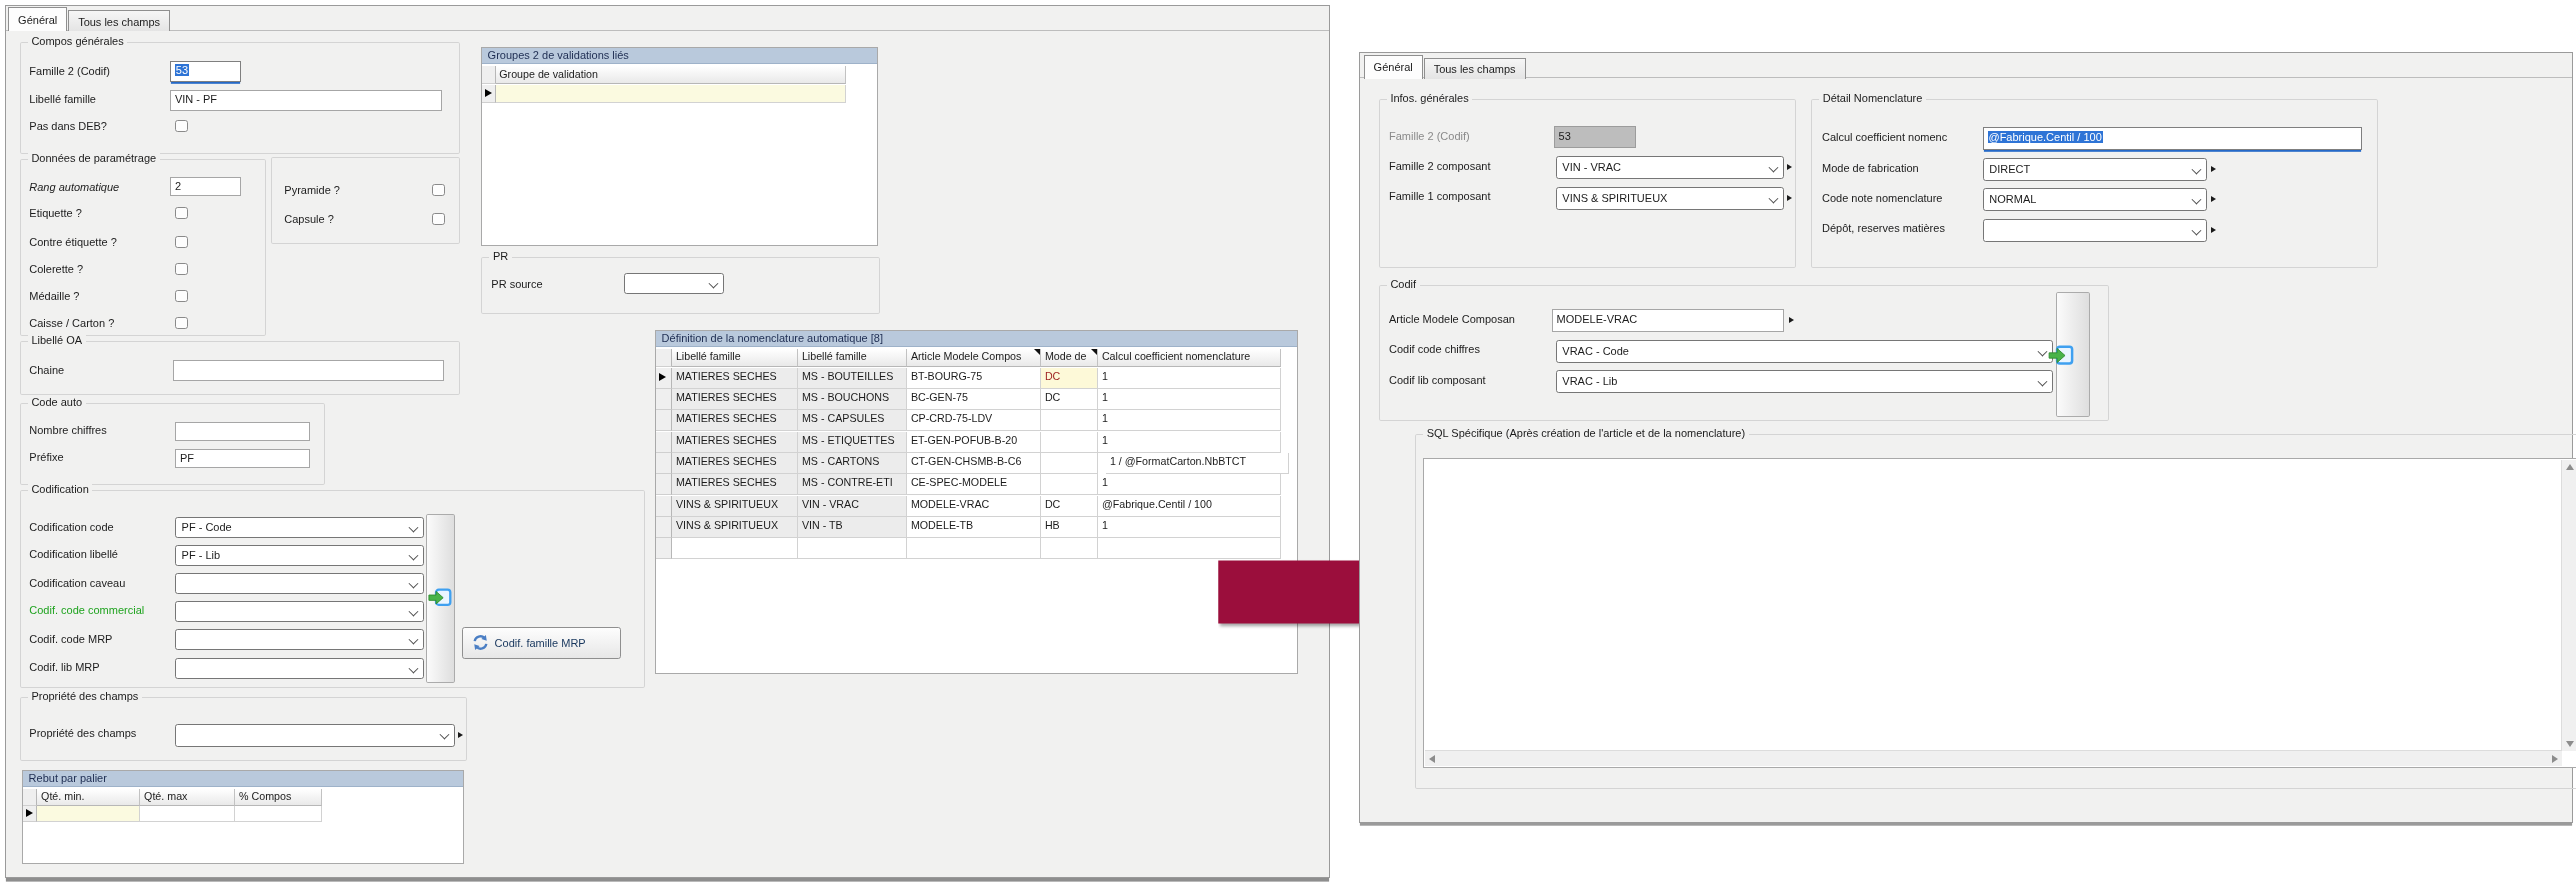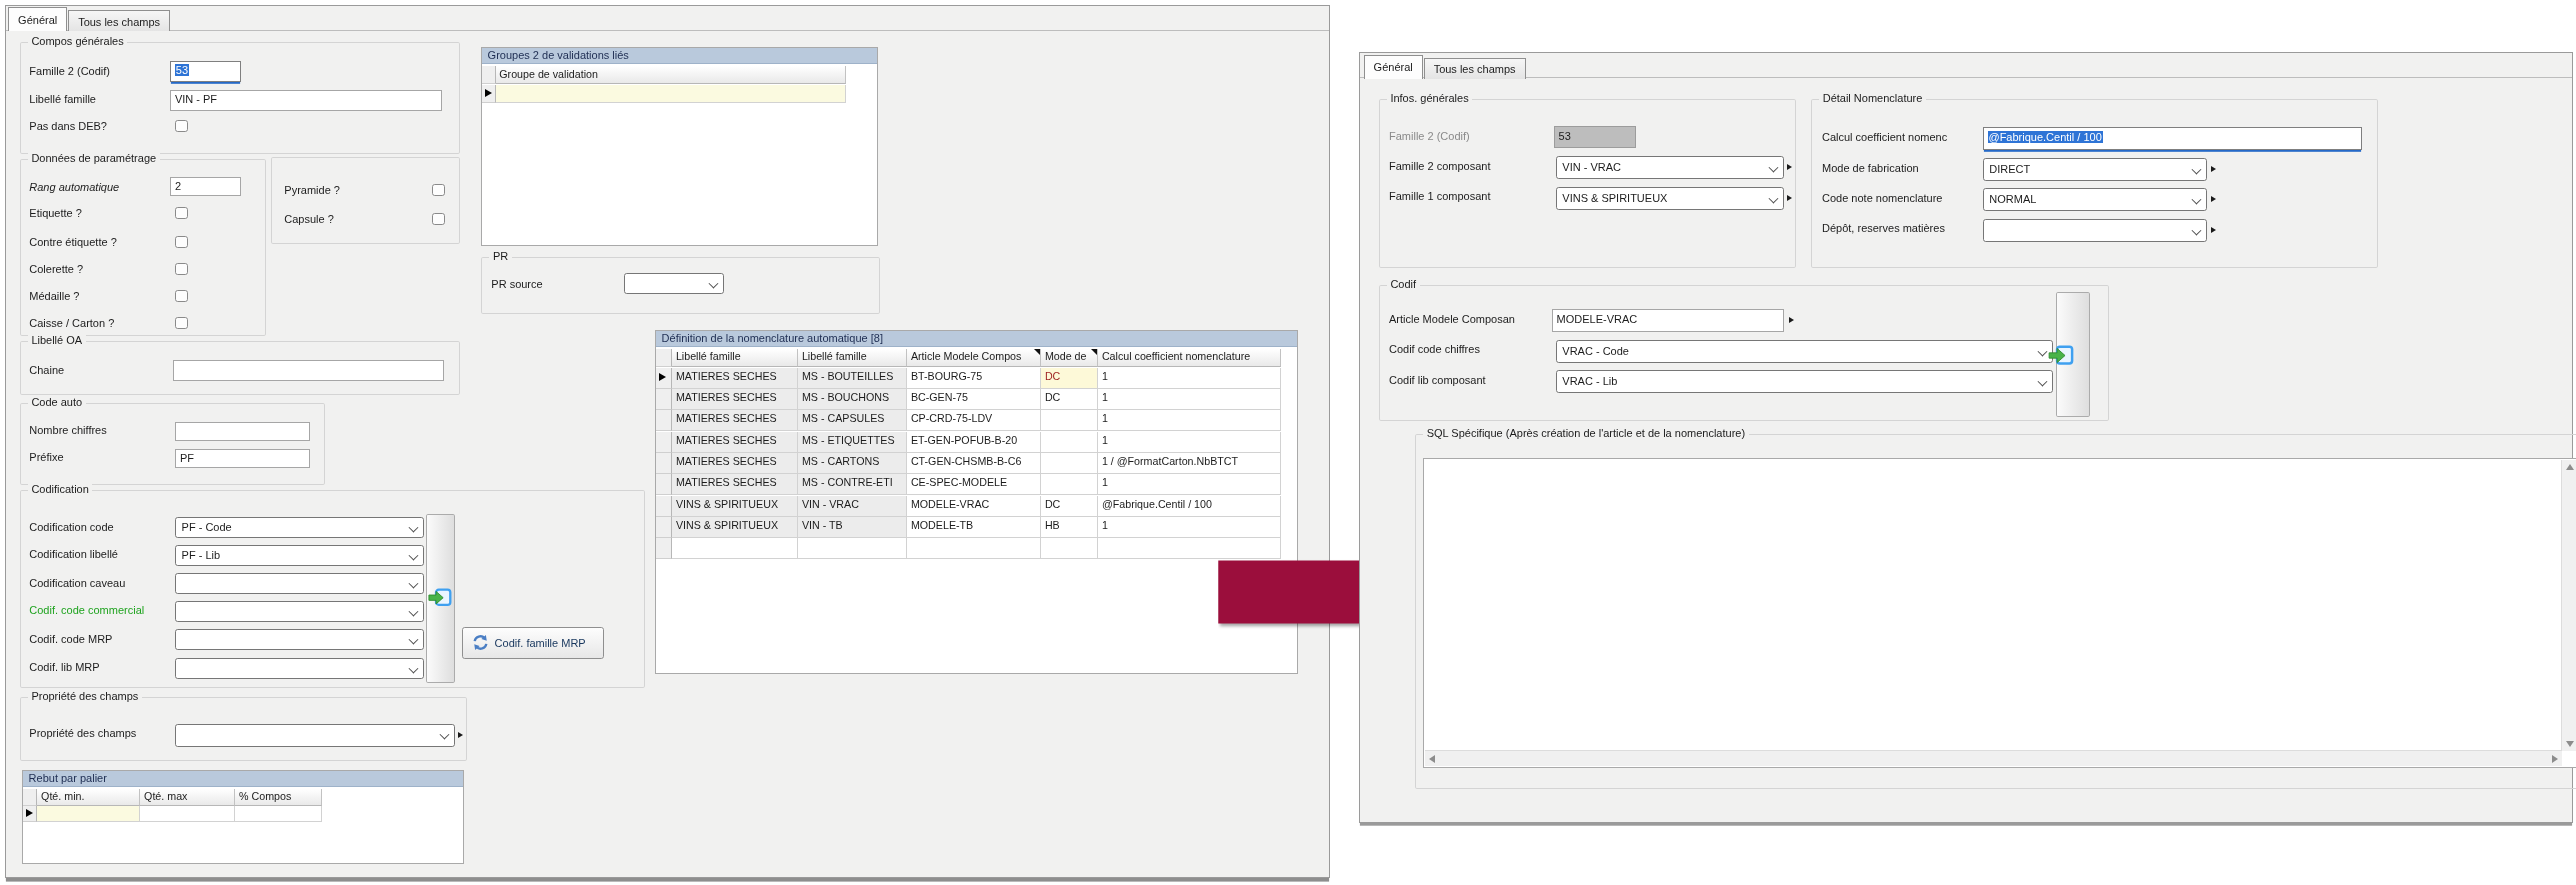--- a/index.html
+++ b/index.html
@@ -150,21 +150,21 @@
     <div class="dd" style="left:169px;top:623px;width:249px;height:21.4px;"><span></span><i class="chev"></i></div>
     <div class="lbl" style="left:23px;top:655px;">Codif. lib MRP</div>
     <div class="dd" style="left:169px;top:652px;width:249px;height:21.4px;"><span></span><i class="chev"></i></div>
     <div class="vstrip" style="left:420px;top:508px;width:28.5px;height:169px;"></div>
     <div class="iconbtn" style="left:422px;top:581px;width:25px;height:23px;">
       <svg width="25" height="21.4" viewBox="0 0 28 24">
         <rect x="9" y="3" width="16" height="17" rx="3" fill="#eaf5ff" stroke="#3fa0f0" stroke-width="2.6"></rect>
         <polygon points="1,9 9,9 9,5 17,12 9,19 9,15 1,15" fill="#49b349" stroke="#2e8b2e" stroke-width="1"></polygon>
       </svg>
     </div>
-    <div class="btn" style="left:456px;top:621px;width:142px;height:32px;">
+    <div class="btn" style="left:456px;top:621px;width:159px;height:32px;">
       <svg width="17" height="17" viewBox="0 0 19 19">
         <path d="M3 8 A6.5 6.5 0 0 1 14 4.5" fill="none" stroke="#4a7ec4" stroke-width="2.6"></path>
         <polygon points="15.5,1 16.5,7.5 10.5,5.5" fill="#4a7ec4"></polygon>
         <path d="M16 11 A6.5 6.5 0 0 1 5 14.5" fill="none" stroke="#4a7ec4" stroke-width="2.6"></path>
         <polygon points="3.5,18 2.5,11.5 8.5,13.5" fill="#4a7ec4"></polygon>
       </svg>
       <span>Codif. famille MRP</span>
     </div>
 
     <div class="g" style="left:13.4px;top:691px;width:445px;height:62px;">
@@ -211,21 +211,21 @@
       <div class="drow" style="top:58px;height:21.4px;">
         <span class="rsel" style="width:16px;"></span><span class="dcell gray" style="width:126px;">MATIERES SECHES</span><span class="dcell gray" style="width:109px;">MS - BOUCHONS</span><span class="dcell" style="width:134px;">BC-GEN-75</span><span class="dcell" style="width:57px;">DC</span><span class="dcell" style="width:183px;">1</span>
       </div>
       <div class="drow" style="top:79px;height:21.4px;">
         <span class="rsel" style="width:16px;"></span><span class="dcell gray" style="width:126px;">MATIERES SECHES</span><span class="dcell gray" style="width:109px;">MS - CAPSULES</span><span class="dcell" style="width:134px;">CP-CRD-75-LDV</span><span class="dcell" style="width:57px;"></span><span class="dcell" style="width:183px;">1</span>
       </div>
       <div class="drow" style="top:101px;height:21.4px;">
         <span class="rsel" style="width:16px;"></span><span class="dcell gray" style="width:126px;">MATIERES SECHES</span><span class="dcell gray" style="width:109px;">MS - ETIQUETTES</span><span class="dcell" style="width:134px;">ET-GEN-POFUB-B-20</span><span class="dcell" style="width:57px;"></span><span class="dcell" style="width:183px;">1</span>
       </div>
       <div class="drow" style="top:122px;height:21.4px;">
-        <span class="rsel" style="width:16px;"></span><span class="dcell gray" style="width:126px;">MATIERES SECHES</span><span class="dcell gray" style="width:109px;">MS - CARTONS</span><span class="dcell" style="width:134px;">CT-GEN-CHSMB-B-C6</span><span class="dcell" style="width:57px;"></span><span class="dcell" style="width:183px;">1 / @FormatCarton.NbBTCT</span>
+        <span class="rsel" style="width:16px;"></span><span class="dcell gray" style="width:126px;">MATIERES SECHES</span><span class="dcell gray" style="width:109px;">MS - CARTONS</span><span class="dcell" style="width:134px;">CT-GEN-CHSMB-B-C6</span><span class="dcell" style="width:57px;"></span><span class="dcell" style="width:183px;margin-left:8px;">1 / @FormatCarton.NbBTCT</span>
       </div>
       <div class="drow" style="top:143px;height:21.4px;">
         <span class="rsel" style="width:16px;"></span><span class="dcell gray" style="width:126px;">MATIERES SECHES</span><span class="dcell gray" style="width:109px;">MS - CONTRE-ETI</span><span class="dcell" style="width:134px;">CE-SPEC-MODELE</span><span class="dcell" style="width:57px;"></span><span class="dcell" style="width:183px;">1</span>
       </div>
       <div class="drow" style="top:165px;height:21.4px;">
         <span class="rsel" style="width:16px;"></span><span class="dcell gray" style="width:126px;">VINS &amp; SPIRITUEUX</span><span class="dcell gray" style="width:109px;">VIN - VRAC</span><span class="dcell" style="width:134px;">MODELE-VRAC</span><span class="dcell" style="width:57px;">DC</span><span class="dcell" style="width:183px;">@Fabrique.Centil / 100</span>
       </div>
       <div class="drow" style="top:186px;height:21.4px;">
         <span class="rsel" style="width:16px;"></span><span class="dcell gray" style="width:126px;">VINS &amp; SPIRITUEUX</span><span class="dcell gray" style="width:109px;">VIN - TB</span><span class="dcell" style="width:134px;">MODELE-TB</span><span class="dcell" style="width:57px;">HB</span><span class="dcell" style="width:183px;">1</span>
       </div>

